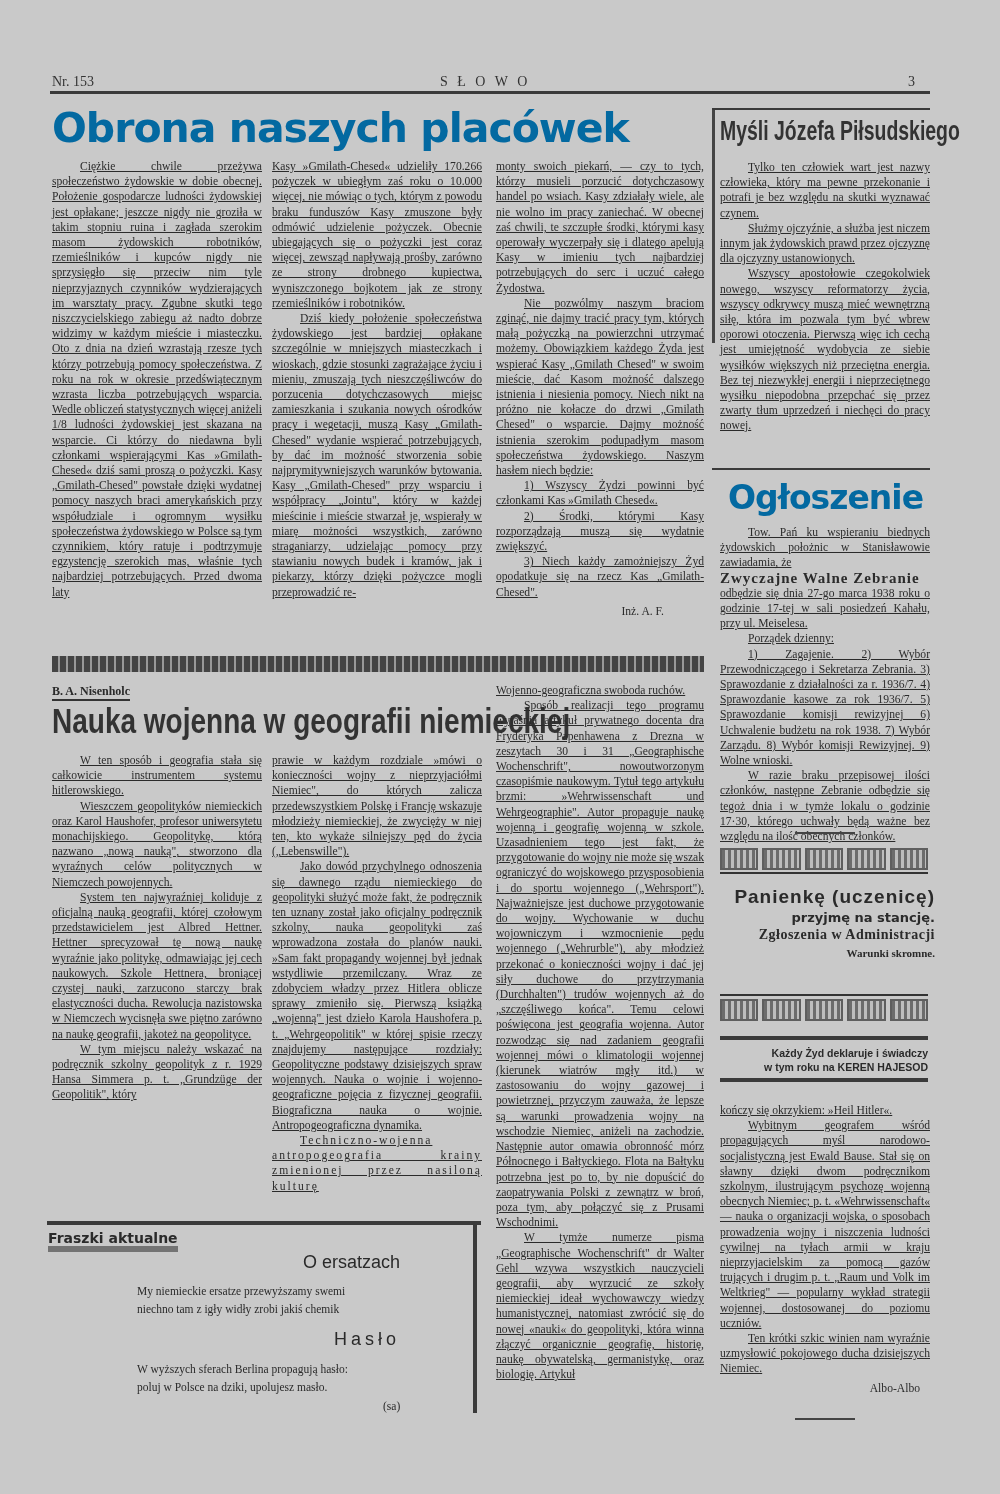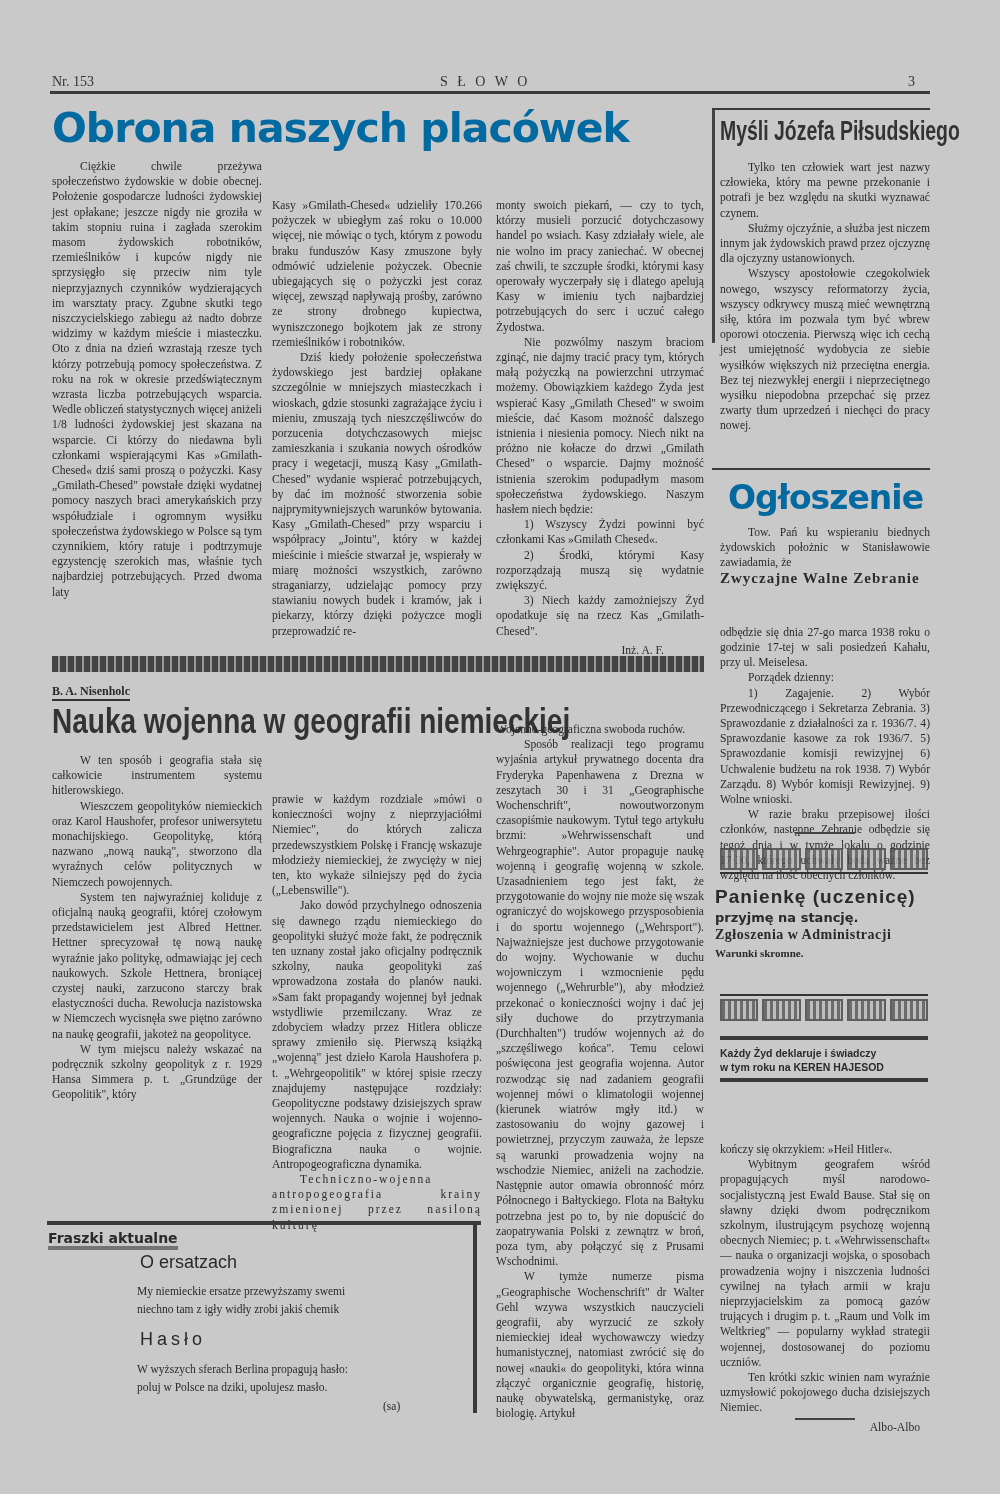--- a/index.html
+++ b/index.html
@@ -2,29 +2,29 @@
 <html><head>
 <meta charset="utf-8">
 <style>
   html,body{margin:0;padding:0;}
   body{width:1000px;height:1494px;background:#c9c9c9;position:relative;overflow:hidden;
        font-family:"Liberation Serif","DejaVu Serif",serif;color:#2a2a2a;}
   .abs{position:absolute;}
   .hdr{font-family:"Liberation Serif",serif;font-size:14px;color:#333;}
   .rule{background:#3a3a3a;height:3px;}
   .col{position:absolute;font-size:11.6px;line-height:15.2px;text-align:justify;hyphens:auto;color:#2b2b2b;}
-  .col p{margin:0;text-indent:28px;}
-  .col p.noind{text-indent:0;margin-top:39px;}
+  .col p{margin:0;text-indent:28px;text-decoration:underline;}
+  .col p.noind{text-indent:0;}
   .bigtitle{font-family:"DejaVu Sans",sans-serif;font-weight:900;color:#0369a1;letter-spacing:-1px;}
   .condtitle{font-family:"Liberation Sans Narrow","Liberation Sans",sans-serif;font-weight:bold;color:#333;transform-origin:left top;}
   .orn{position:absolute;height:22px;display:flex;gap:4px;}
   .orn span{flex:1;background:
      repeating-linear-gradient(90deg,#555 0 3px,#bbb 3px 6px),#777;border:2px solid #444;opacity:.8;}
   .sign{text-align:right;padding-right:40px;}
-  .center{text-align:left;}
+  .center{text-align:right;}
 </style>
 </head>
 <body>
 
 <div class="abs hdr" style="left:52px;top:74px;">Nr. 153</div>
 <div class="abs hdr" style="left:440px;top:74px;letter-spacing:3px;">S Ł O W O</div>
 <div class="abs hdr" style="left:908px;top:74px;">3</div>
 <div class="abs rule" style="left:50px;top:91px;width:880px;"></div>
 
 <div class="abs bigtitle" style="left:52px;top:104px;font-size:41px;white-space:nowrap;">Obrona naszych placówek</div>
@@ -119,21 +119,21 @@
 <div class="col" style="left:720px;top:1103px;width:210px;">
   <p class="noind">kończy się okrzykiem: »Heil Hitler«.</p>
   <p>Wybitnym geografem wśród propagujących myśl narodowo-socjalistyczną jest Ewald Bause. Stał się on sławny dzięki dwom podręcznikom szkolnym, ilustrującym psychozę wojenną obecnych Niemiec; p. t. «Wehrwissenschaft« — nauka o organizacji wojska, o sposobach prowadzenia wojny i niszczenia ludności cywilnej na tyłach armii w kraju nieprzyjacielskim za pomocą gazów trujących i drugim p. t. „Raum und Volk im Weltkrieg" — popularny wykład strategii wojennej, dostosowanej do poziomu uczniów.</p>
   <p>Ten krótki szkic winien nam wyraźnie uzmysłowić pokojowego ducha dzisiejszych Niemiec.</p>
   <div class="sign" style="padding-right:10px;margin-top:4px;">Albo-Albo</div>
 </div>
 <div class="abs" style="left:795px;top:1418px;width:60px;height:2px;background:#444;"></div>
 
 <div class="abs rule" style="left:47px;top:1221px;width:434px;height:4px;"></div>
 <div class="abs" style="left:473px;top:1225px;width:4px;height:188px;background:#3a3a3a;"></div>
-<div class="abs" style="left:48px;top:1230px;font-family:'DejaVu Sans',sans-serif;font-weight:900;font-size:14px;border-bottom:4px solid #737373;">Fraszki aktualne</div>
+<div class="abs" style="left:48px;top:1230px;font-family:'DejaVu Sans',sans-serif;font-weight:900;font-size:14px;border-bottom:6px solid #737373;">Fraszki aktualne</div>
 <div class="abs center" style="left:140px;top:1252px;width:260px;font-family:'Liberation Sans',sans-serif;font-size:18px;">O ersatzach</div>
 <div class="abs" style="left:137px;top:1282px;width:270px;font-size:11.5px;line-height:18px;">
   <div>My niemieckie ersatze przewyższamy swemi</div>
   <div>niechno tam z igły widły zrobi jakiś chemik</div>
 </div>
 <div class="abs center" style="left:140px;top:1329px;width:260px;font-family:'Liberation Sans',sans-serif;font-size:18px;letter-spacing:4px;">Hasło</div>
 <div class="abs" style="left:137px;top:1360px;width:270px;font-size:11.5px;line-height:18px;">
   <div>W wyższych sferach Berlina propagują hasło:</div>
   <div>poluj w Polsce na dziki, upolujesz masło.</div>
 </div>

